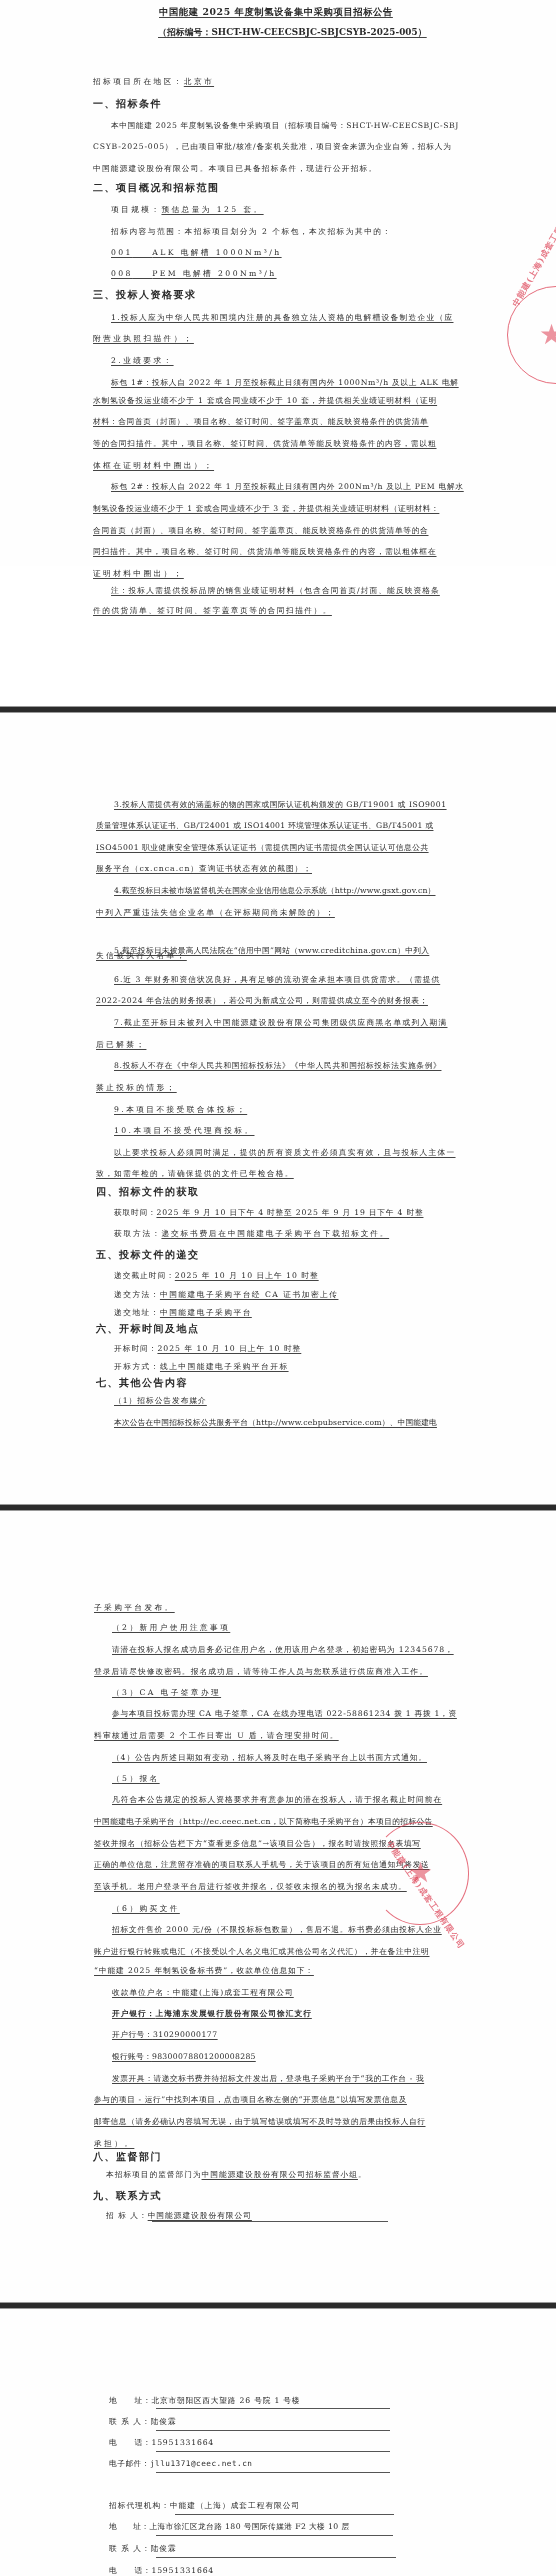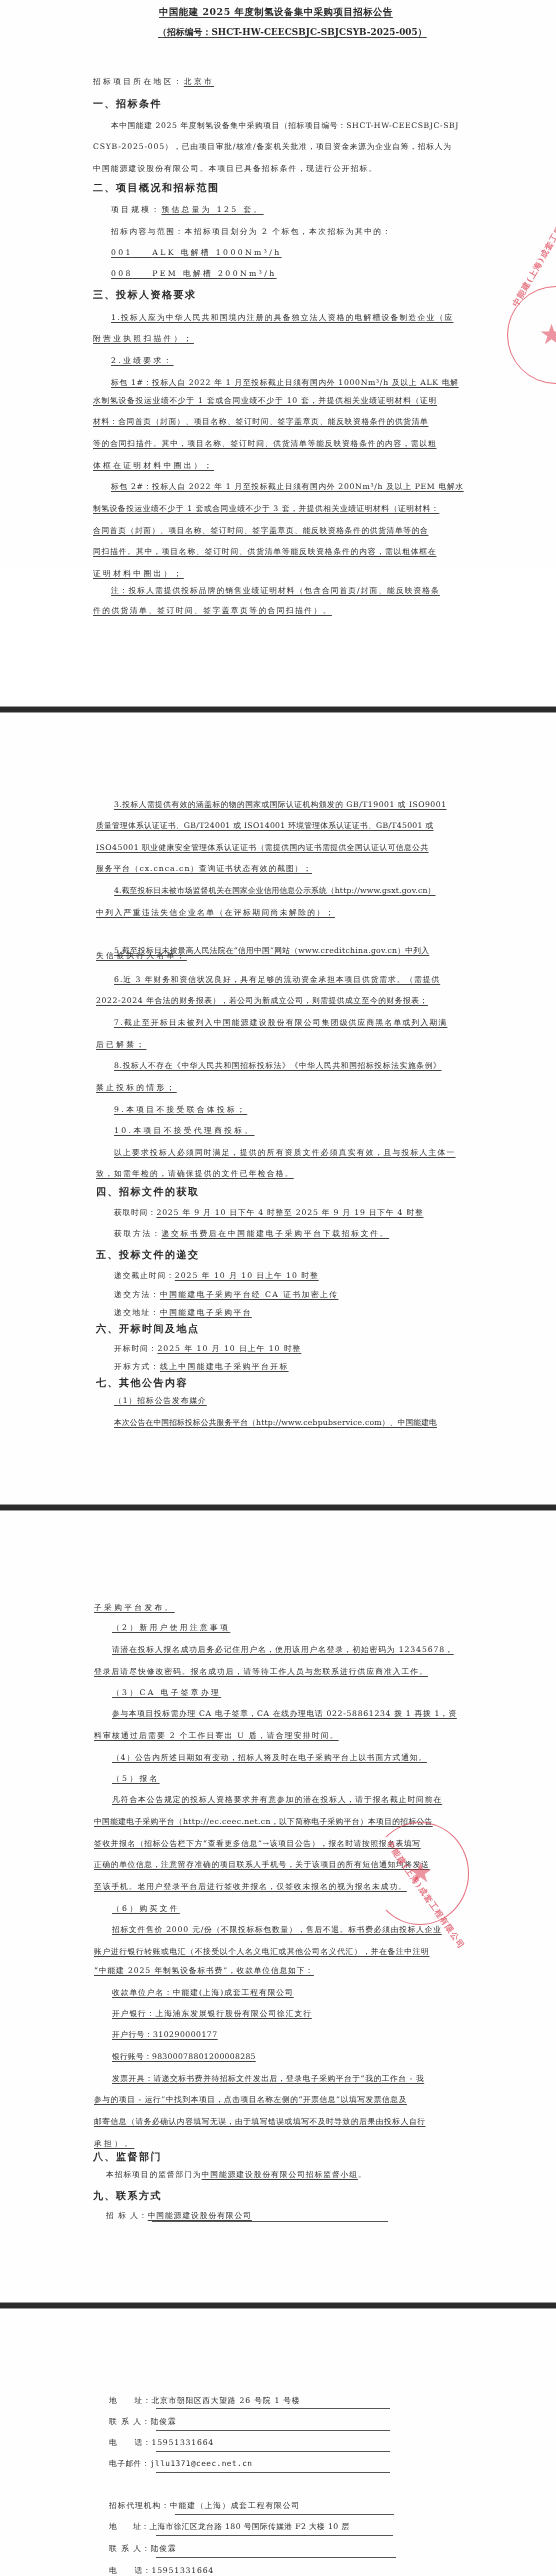--- a/index.html
+++ b/index.html
@@ -157,21 +157,21 @@
   <div class="ln u" style="left:94px;top:371px;letter-spacing:1px;">至该手机。老用户登录平台后进行签收并报名，仅签收未报名的视为报名未成功。</div>
 
   <div class="ln u" style="left:112px;top:393px;">（6）购买文件</div>
   <div class="ln u" style="left:112px;top:414px;letter-spacing:0.8px;">招标文件售价 2000 元/份（不限投标标包数量），售后不退。标书费必须由投标人企业</div>
   <div class="ln u" style="left:94px;top:436px;letter-spacing:0.7px;">账户进行银行转账或电汇（不接受以个人名义电汇或其他公司名义代汇），并在备注中注明</div>
   <div class="ln u" style="left:94px;top:455px;letter-spacing:0.9px;">“中能建 2025 年制氢设备标书费”，收款单位信息如下：</div>
 
   <div class="ln u" style="left:112px;top:477px;letter-spacing:1px;">
     <span>收款单位户名：</span><span>中能建(上海)成套工程有限公司</span>
   </div>
-  <div class="ln u" style="left:112px;top:498px;letter-spacing:1px;">
+  <div class="ln u" style="left:112px;top:498px;letter-spacing:1px;font-weight:bold;">
     <span>开户银行：</span><span>上海浦东发展银行股份有限公司徐汇支行</span>
   </div>
   <div class="ln u" style="left:112px;top:519px;letter-spacing:0.5px;">
     <span>开户行号：</span><span>310290000177</span>
   </div>
   <div class="ln u" style="left:112px;top:541px;letter-spacing:0.3px;">
     <span>银行账号：</span><span>98300078801200008285</span>
   </div>
 
   <div class="ln u" style="left:112px;top:563px;letter-spacing:0.6px;">发票开具：请递交标书费并待招标文件发出后，登录电子采购平台于“我的工作台 - 我</div>

